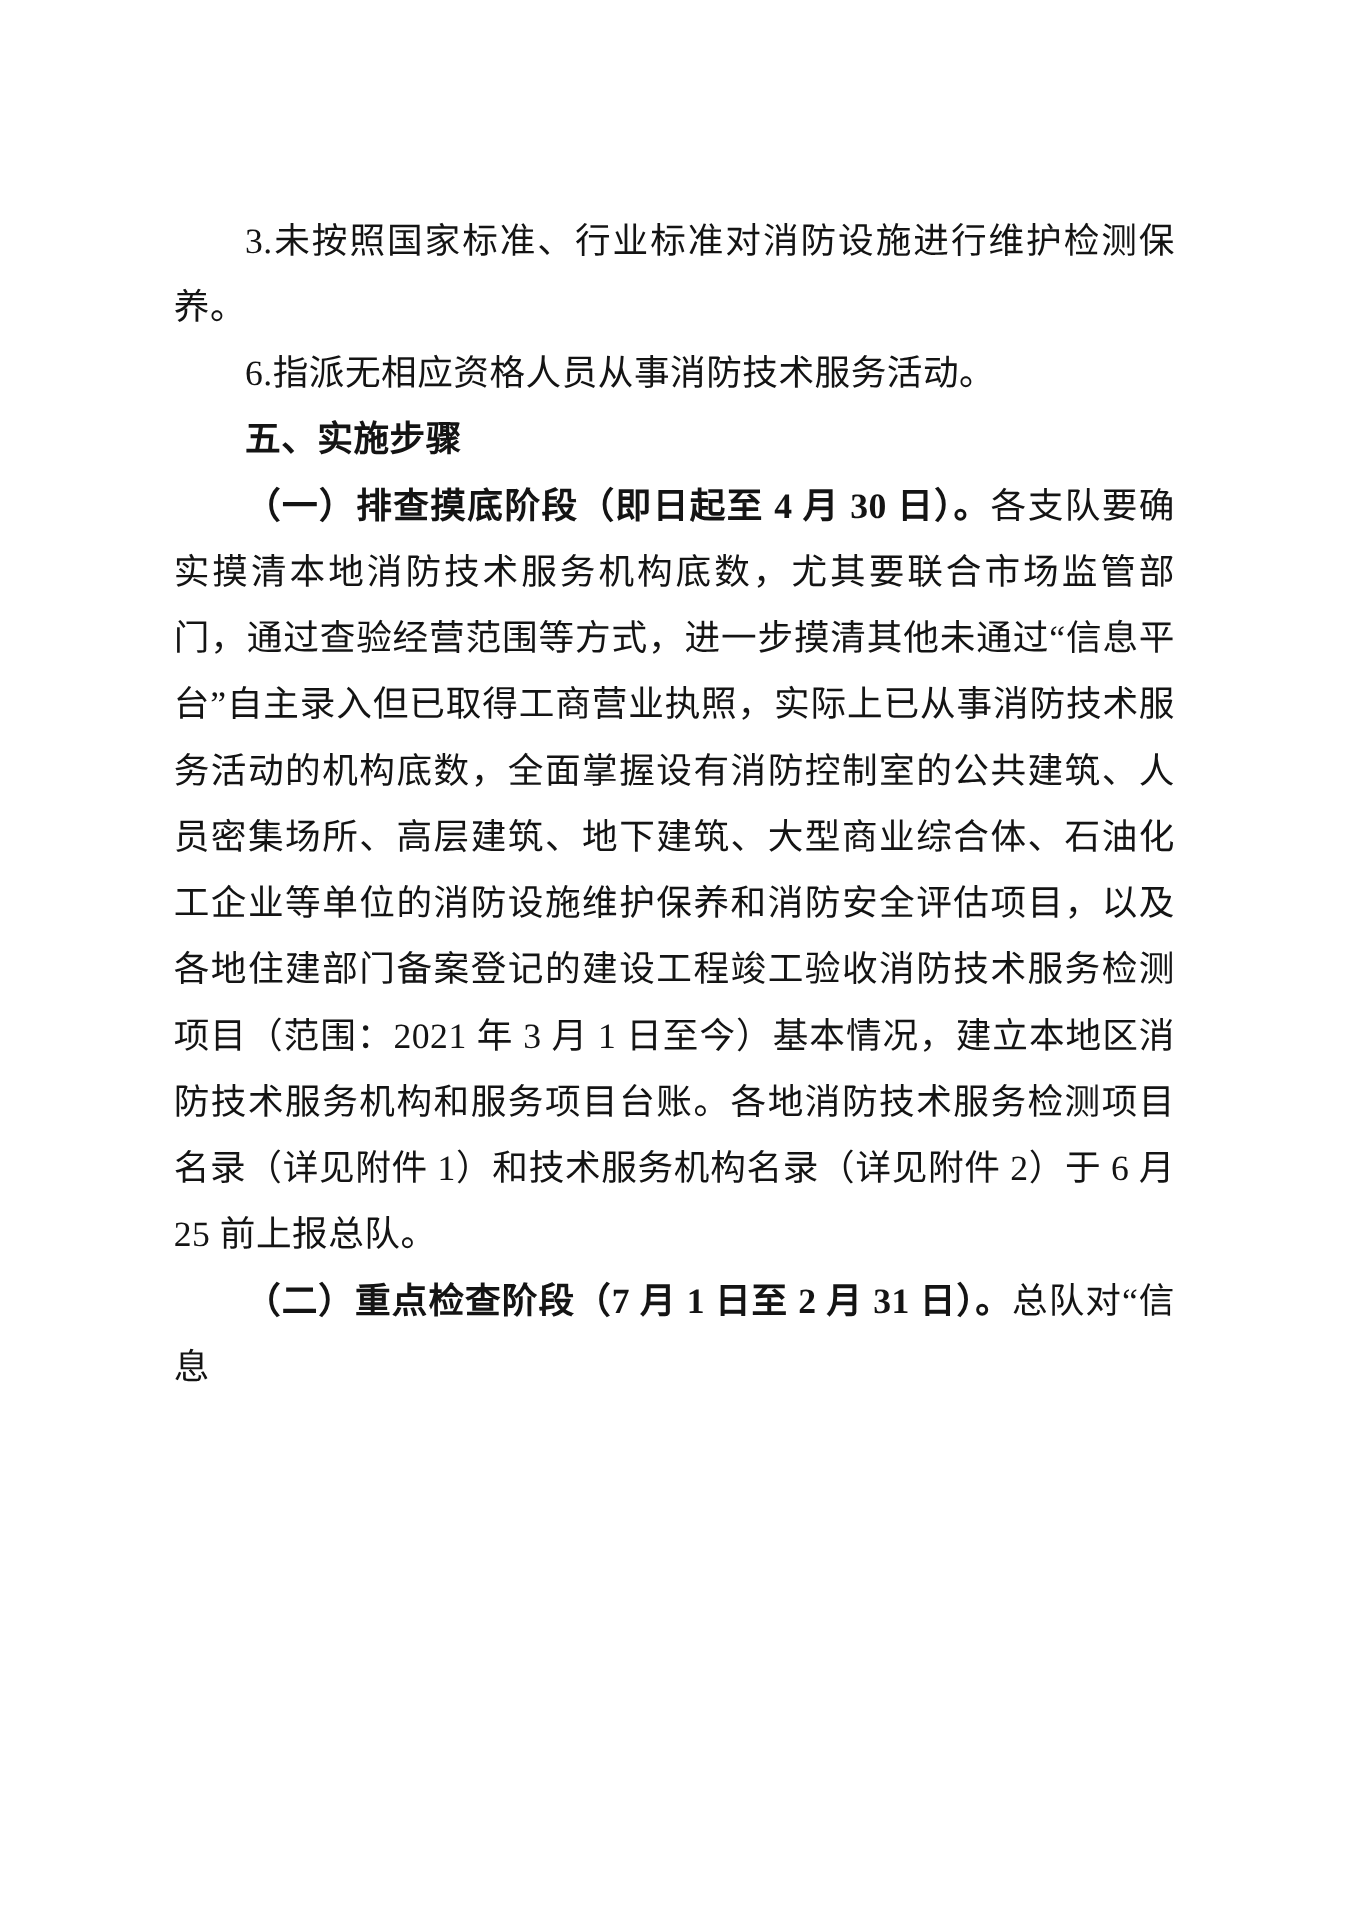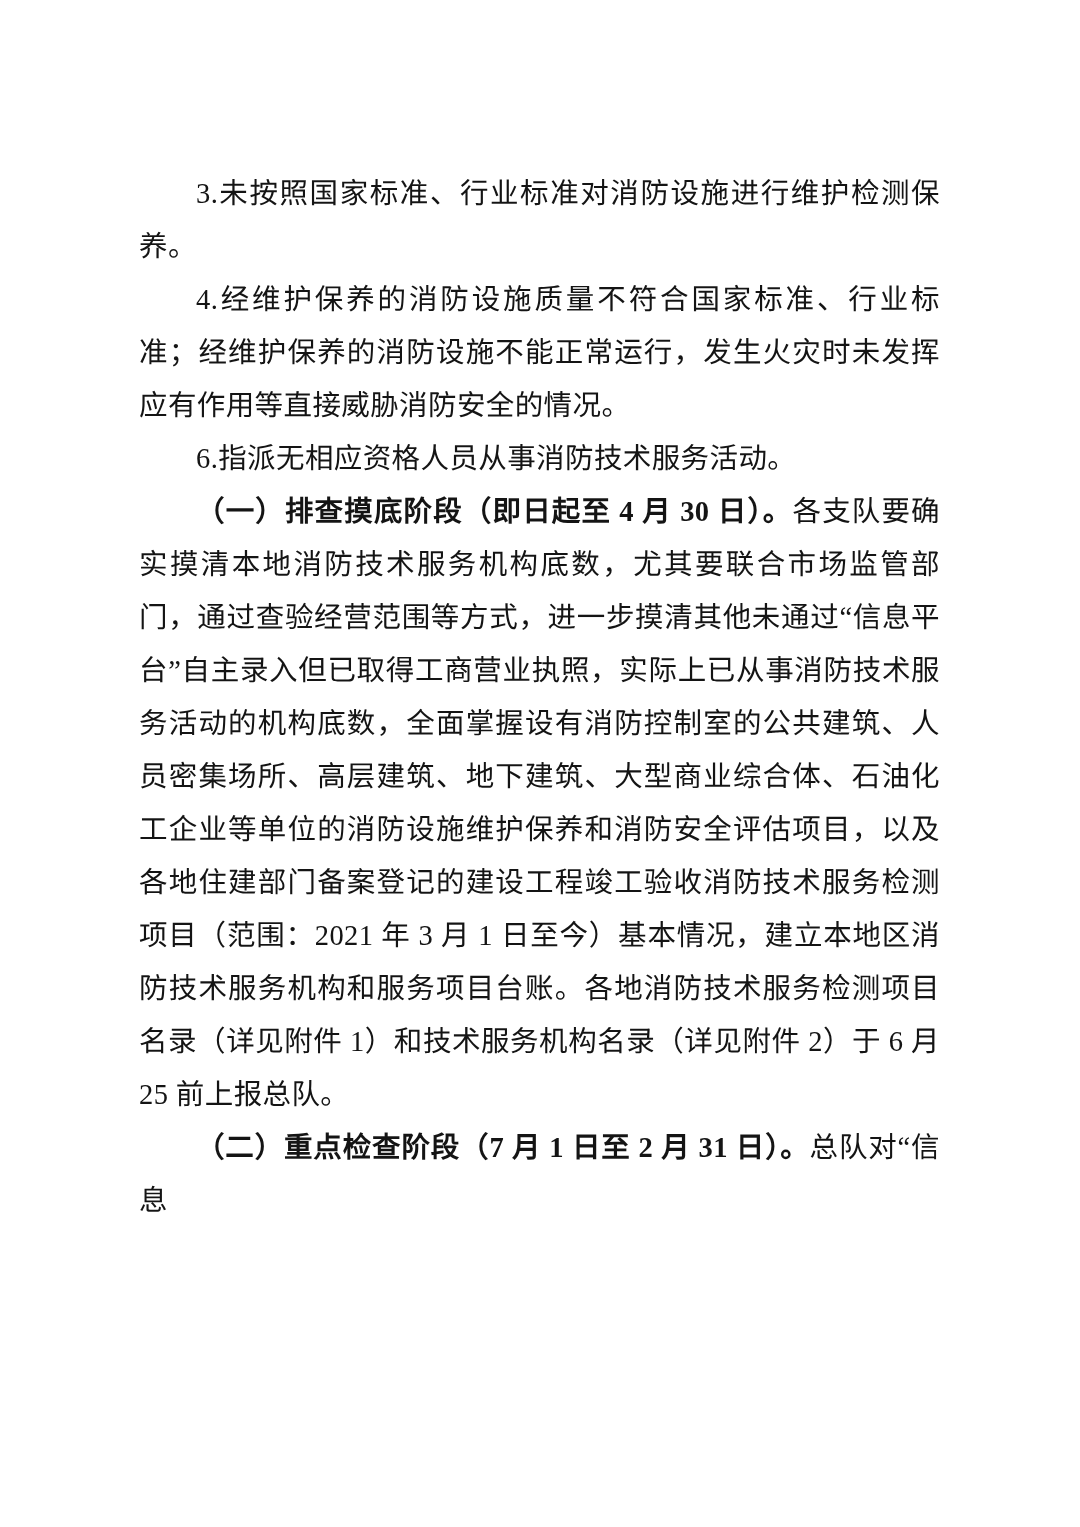--- a/index.html
+++ b/index.html
@@ -70,22 +70,22 @@
     color:#1d1212;
   }
 </style>
 </head>
 <body>
 
 <div class="page">
 
   <div class="content" id="doc-content">
       <p class="para"><span>3.未按照国家标准、行业标准对消防设施进行维护检测保养。</span></p>
-      <p class="para"><span>4.经维护保养的消防设施质量不符合国家标准、行业标准；经维护保养的消防设施不能正常运行，发生火灾时未发挥应有作用等直接威胁消防安全的情况。</span></p>
       <p class="para"><span>6.指派无相应资格人员从事消防技术服务活动。</span></p>
+      <p class="para heading"><b>五、实施步骤</b></p>
       <p class="para"><b>（一）排查摸底阶段（即日起至 4 月 30 日）。</b><span>各支队要确实摸清本地消防技术服务机构底数，尤其要联合市场监管部门，通过查验经营范围等方式，进一步摸清其他未通过“信息平台”自主录入但已取得工商营业执照，实际上已从事消防技术服务活动的机构底数，全面掌握设有消防控制室的公共建筑、人员密集场所、高层建筑、地下建筑、大型商业综合体、石油化工企业等单位的消防设施维护保养和消防安全评估项目，以及各地住建部门备案登记的建设工程竣工验收消防技术服务检测项目（范围：2021 年 3 月 1 日至今）基本情况，建立本地区消防技术服务机构和服务项目台账。各地消防技术服务检测项目名录（详见附件 1）和技术服务机构名录（详见附件 2）于 6 月 25 前上报总队。</span></p>
       <p class="para"><b>（二）重点检查阶段（7 月 1 日至 2 月 31 日）。</b><span>总队对“信息</span></p>
     </div>
 
   <div class="page-number">—5—</div>
 
   <div class="watermark">
     <span class="wm-icon">
       <svg width="66" height="56" viewBox="0 0 66 56" xmlns="http://www.w3.org/2000/svg">
         <ellipse cx="26" cy="21" rx="21" ry="18" fill="#fbfbfb" stroke="#dadada" stroke-width="2.5"></ellipse>

